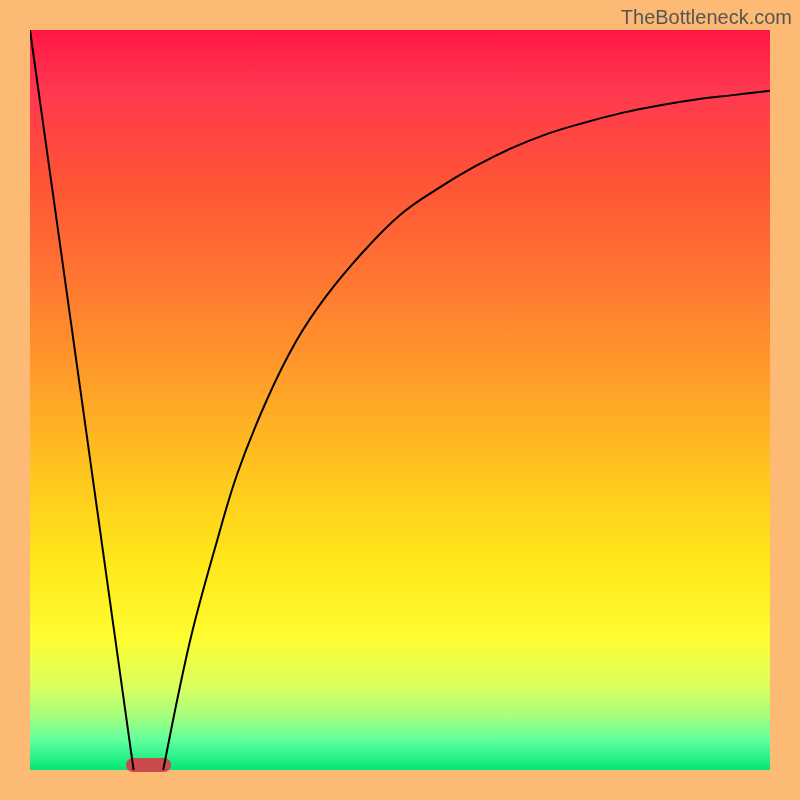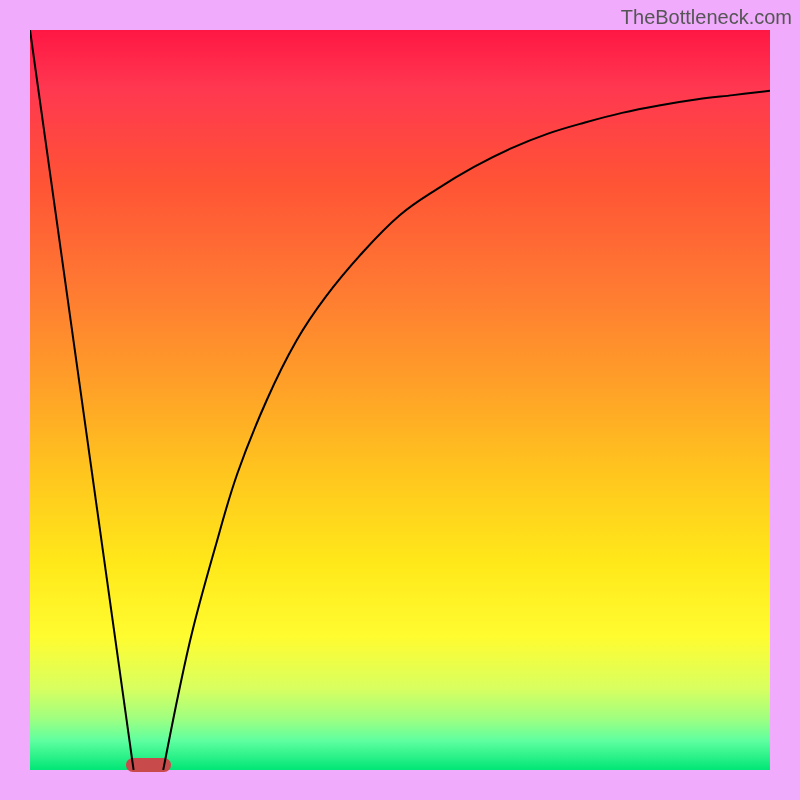--- a/index.html
+++ b/index.html
@@ -1,21 +1,21 @@
 <!DOCTYPE html>
 <html><head>
 <meta charset="utf-8">
 <style>
   * { margin: 0; padding: 0; box-sizing: border-box; }
   body { width: 800px; height: 800px; position: relative; font-family: Arial, sans-serif; }
   .chart-container {
     width: 800px;
     height: 800px;
     position: relative;
-    background: #f0abfc;
+    background: #fdba74;
     padding-left: 13px;
   }
   .plot-area {
     position: absolute;
     left: 30px;
     top: 30px;
     width: 740px;
     height: 740px;
     background: linear-gradient(to bottom,
       #ff1744 0%,

